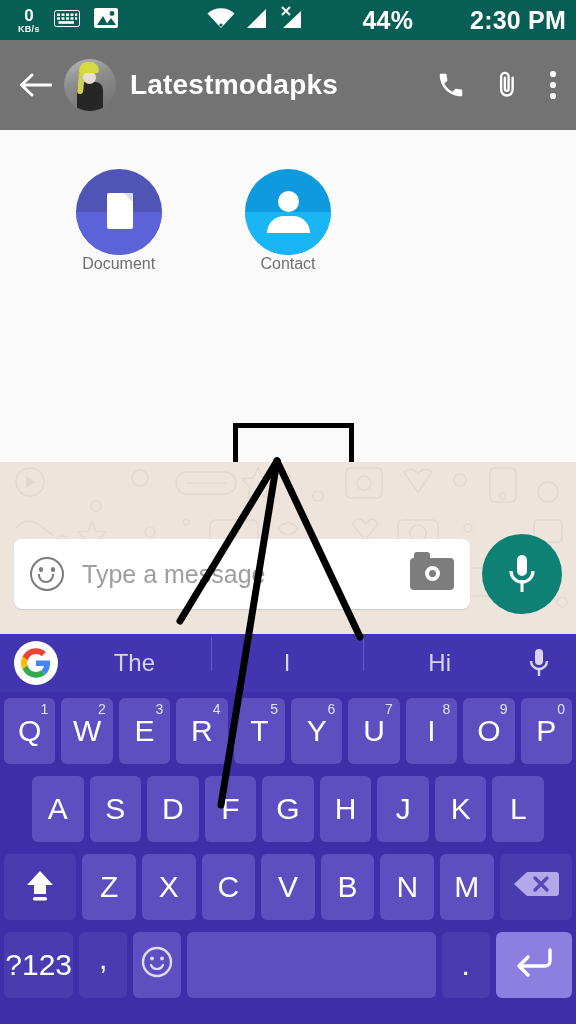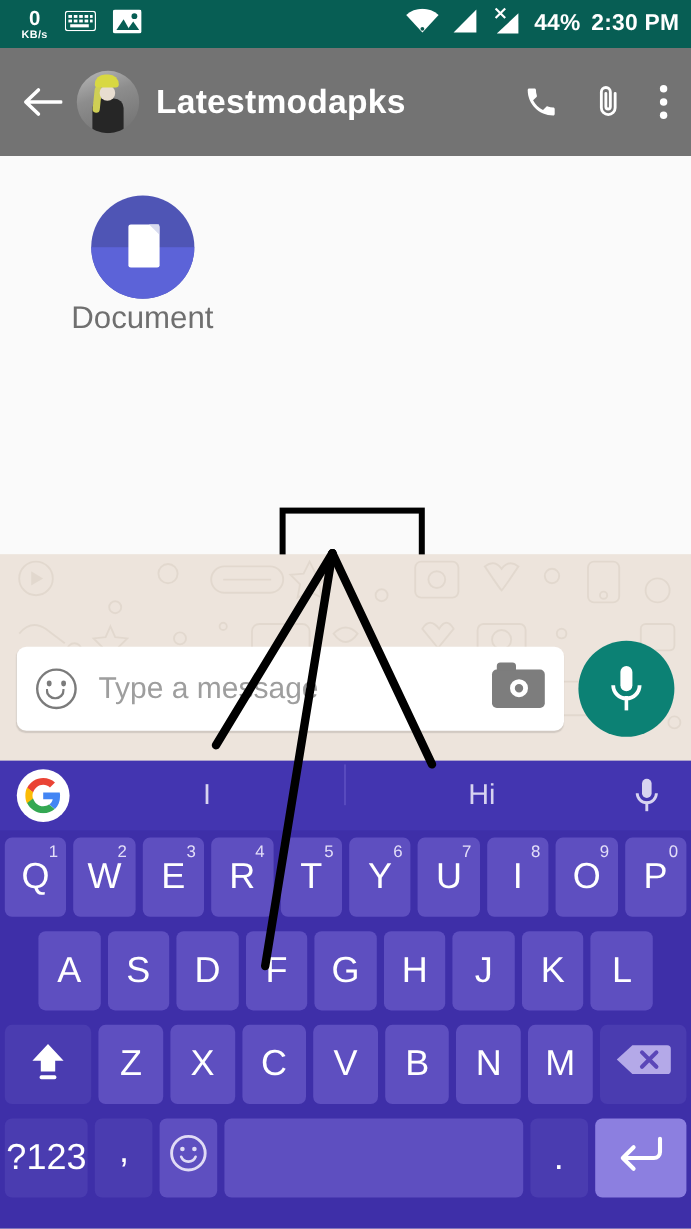--- a/index.html
+++ b/index.html
@@ -14,21 +14,21 @@
   
   .statusbar {
     position:absolute; left:0; top:0; width:576px; height:40px;
     background:#075E54; color:#fff; display:flex; align-items:center;
   }
   .sb-left { display:flex; align-items:center; gap:14px; padding-left:18px; }
   .netspeed { display:flex; flex-direction:column; align-items:center; line-height:1; }
   .netspeed .num { font-size:17px; font-weight:bold; }
   .netspeed .unit { font-size:9px; font-weight:bold; letter-spacing:.3px; margin-top:1px;}
   .sb-right { margin-left:auto; display:flex; align-items:center; gap:9px; padding-right:10px; }
-  .sb-text { font-size:19px; font-weight:bold; letter-spacing:.2px; }
+  .sb-text { font-size:25px; font-weight:bold; letter-spacing:.2px;margin-left:48px; }
 
   
   .appbar {
     position:absolute; left:0; top:40px; width:576px; height:90px;
     background:#737373; display:flex; align-items:center; padding:0 18px;
   }
   .avatar {
     width:52px; height:52px; border-radius:50%; margin-left:12px; margin-right:14px;
     background:linear-gradient(160deg,#b9b9b9 0%,#8d8d8d 40%,#6f6f6f 100%);
     position:relative; overflow:hidden; flex:none;
@@ -49,21 +49,21 @@
   .attach-panel {
     position:absolute; left:0; top:130px; width:576px; height:332px;
     background:#FAFAFA;
   }
   .attach-grid {
     display:grid; grid-template-columns:repeat(3,1fr); grid-template-rows:repeat(2,1fr);
     width:100%; height:100%; padding:14px 34px 10px 34px;
   }
   .attach-cell { display:flex; flex-direction:column; align-items:center; justify-content:center; position:relative; }
   .att-icon { width:86px; height:86px; border-radius:50%; position:relative; overflow:hidden; }
-  .att-label { font-size:26px; color:#6f6f6f; }
+  .att-label { font-size:16px; color:#6f6f6f; }
 
   
   .ic-doc { background:#4F55B5; }
   .ic-doc .half { position:absolute; left:0; top:50%; width:100%; height:50%; background:#5C63D8; }
   .ic-doc .page { position:absolute; left:31px; top:24px; width:26px; height:36px;
     background:#fff; border-radius:2px; z-index:2; }
   .ic-doc .corner { position:absolute; left:48px; top:24px; width:9px; height:9px;
     background:#d8dbef; z-index:3; clip-path:polygon(0 0,100% 100%,100% 0); }
 
   
@@ -285,20 +285,28 @@
           <div class="page"></div>
           <div class="corner"></div>
         </div>
         <div class="att-label">Document</div>
       </div>
 
 
 
 
 
+      <div class="attach-cell">
+        <div class="att-icon ic-con">
+          <div class="half"></div>
+          <div class="head"></div>
+          <div class="shoulders"></div>
+        </div>
+        <div class="att-label">Contact</div>
+      </div>
 
     </div>
     <div class="highlight-box" style="left:233px; top:293px; width:121px; height:160px;"></div>
   </div>
 
   <div class="chatbg">
     <svg class="doodles" viewBox="0 0 576 172">
       <g fill="none" stroke="#d8cec2" stroke-width="1.6">
         <circle cx="30" cy="20" r="14"></circle>
           <path d="M26 14 l10 6 -10 6 z" fill="#d8cec2" stroke="none"></path>
@@ -367,20 +375,21 @@
   <div class="keyboard">
     <div class="sugg-bar">
       <span class="glogo">
         <svg width="30" height="30" viewBox="0 0 48 48">
           <path fill="#EA4335" d="M24 9.5c3.5 0 6.6 1.2 9 3.6l6.7-6.7C35.6 2.6 30.2.5 24 .5 14.6.5 6.5 5.9 2.6 13.8l7.9 6.1C12.4 14 17.7 9.5 24 9.5z"></path>
           <path fill="#4285F4" d="M46.5 24.5c0-1.6-.15-3.2-.44-4.7H24v9h12.7c-.55 3-2.2 5.5-4.7 7.2l7.6 5.9c4.4-4.1 6.9-10.1 6.9-17.4z"></path>
           <path fill="#FBBC05" d="M10.5 28.6c-.5-1.5-.8-3-.8-4.6s.3-3.1.8-4.6l-7.9-6.1C1 16.5 0 20.1 0 24s1 7.5 2.6 10.7l7.9-6.1z"></path>
           <path fill="#34A853" d="M24 47.5c6.2 0 11.5-2 15.3-5.6l-7.6-5.9c-2.1 1.4-4.8 2.3-7.7 2.3-6.3 0-11.6-4.5-13.5-10.4l-7.9 6.1C6.5 42.1 14.6 47.5 24 47.5z"></path>
         </svg>
       </span>
+      <span class="sugg">The</span>
       <span class="sugg">I</span>
       <span class="sugg">Hi</span>
       <span class="mic-sugg">
         <svg width="22" height="32" viewBox="0 0 22 32">
             <rect x="7" y="2" width="8" height="16" rx="4" fill="#D7D3F0"></rect>
             <path d="M3 14 a8 8 0 0 0 16 0" stroke="#D7D3F0" stroke-width="2.4" fill="none"></path>
             <rect x="9.8" y="21" width="2.4" height="8" fill="#D7D3F0"></rect>
           </svg>
       </span>
     </div>

